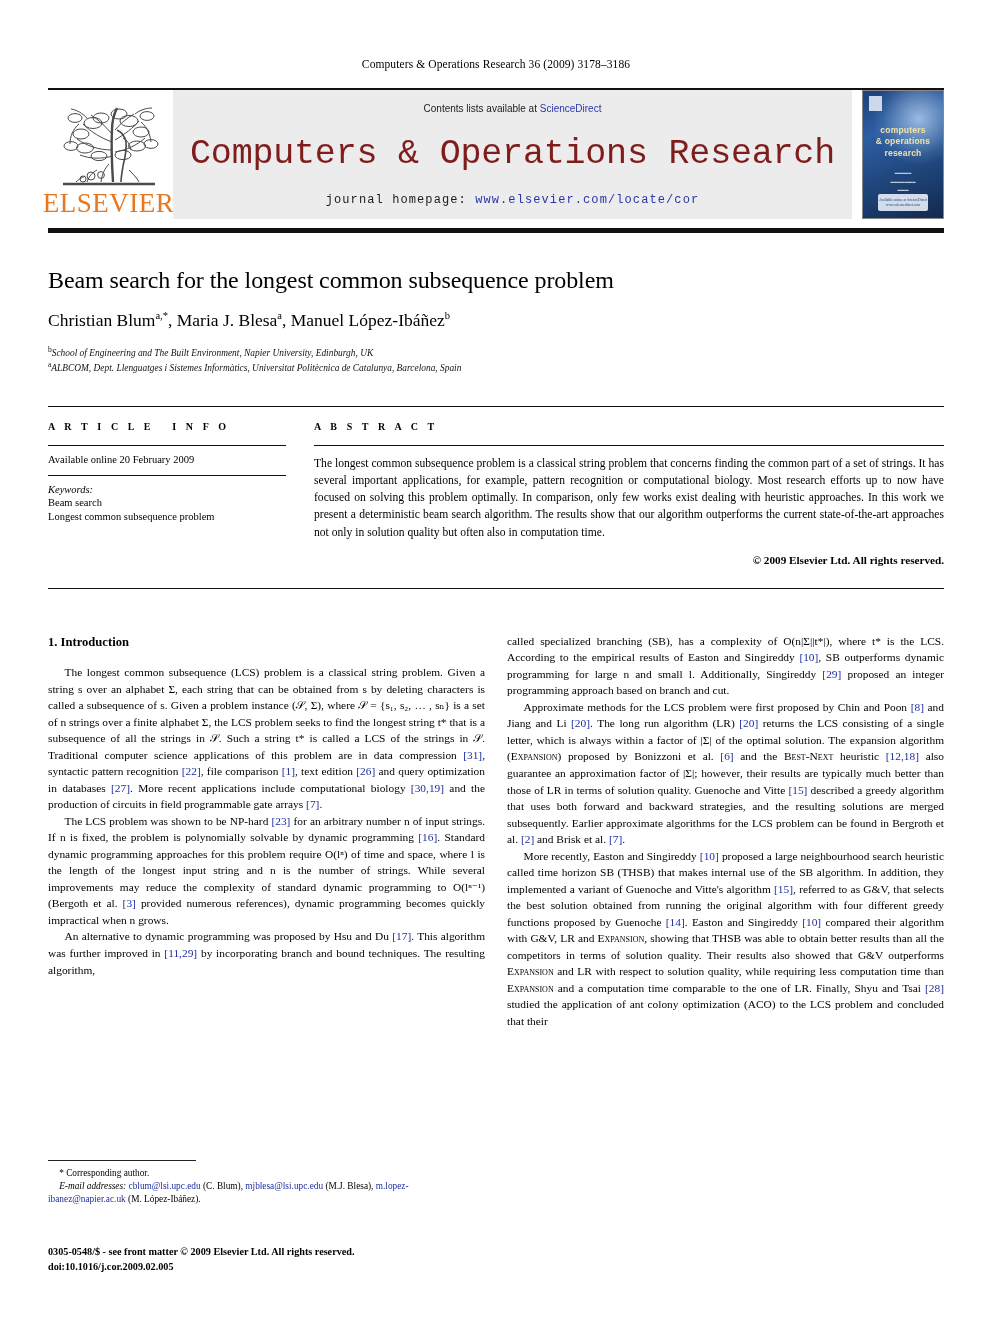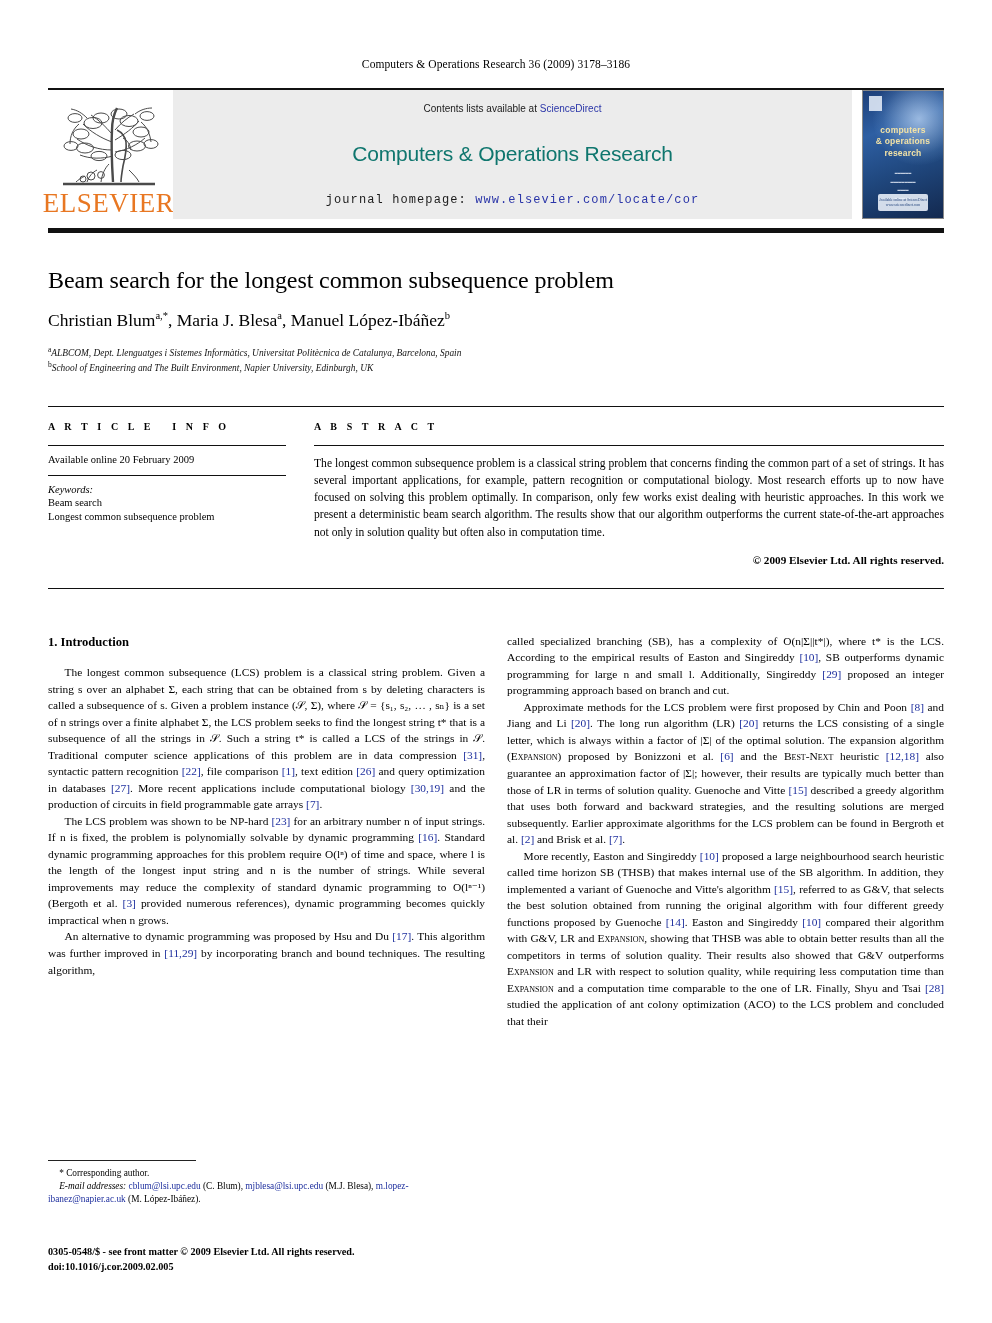--- a/index.html
+++ b/index.html
@@ -66,23 +66,23 @@
     padding: 13px 10px 12px 10px;
     margin-left: 4px;
   }
   .contents-line {
     font-family: "Liberation Sans", sans-serif;
     font-size: 10px;
     color: #1b1b1b;
   }
   .contents-line .sd { color: #2a35a8; }
   .journal-title {
-    font-family: Liberation Sans, sans-serif;
-    font-size: 21px;
-    color: #0f766e;
+    font-family: Liberation Mono, monospace;
+    font-size: 35px;
+    color: #7f1d1d;
     letter-spacing: -0.2px;
   }
   .homepage-line {
     font-family: Liberation Mono, monospace;
     font-size: 12px;
     letter-spacing: 1.1px;
     color: #1b1b1b;
   }
   .homepage-line .url { color: #2a35a8; }
   .cover-thumb {
@@ -340,22 +340,22 @@
 ScienceDirect
 www.sciencedirect.com</div>
     </div>
   </div>
   <div class="masthead-rule"></div>
 
   <div class="titleblock">
     <h1 class="paper-title">Beam search for the longest common subsequence problem</h1>
     <div class="authors">Christian Blum<sup>a,*</sup>, Maria J. Blesa<sup>a</sup>, Manuel López-Ibáñez<sup>b</sup></div>
     <div class="affil">
+      <div><sup>b</sup><span>School of Engineering and The Built Environment, Napier University, Edinburgh, UK</span></div>
       <div><sup>a</sup><span>ALBCOM, Dept. Llenguatges i Sistemes Informàtics, Universitat Politècnica de Catalunya, Barcelona, Spain</span></div>
-      <div><sup>b</sup><span>School of Engineering and The Built Environment, Napier University, Edinburgh, UK</span></div>
     </div>
   </div>
 
   <div class="infoabs">
     <div class="col-info">
       <div class="sec-head">A R T I C L E &nbsp; I N F O</div>
       <div class="subrule"></div>
       <div class="info-line">Available online 20 February 2009</div>
       <div class="subrule"></div>
       <div class="kw-head">Keywords:</div>

